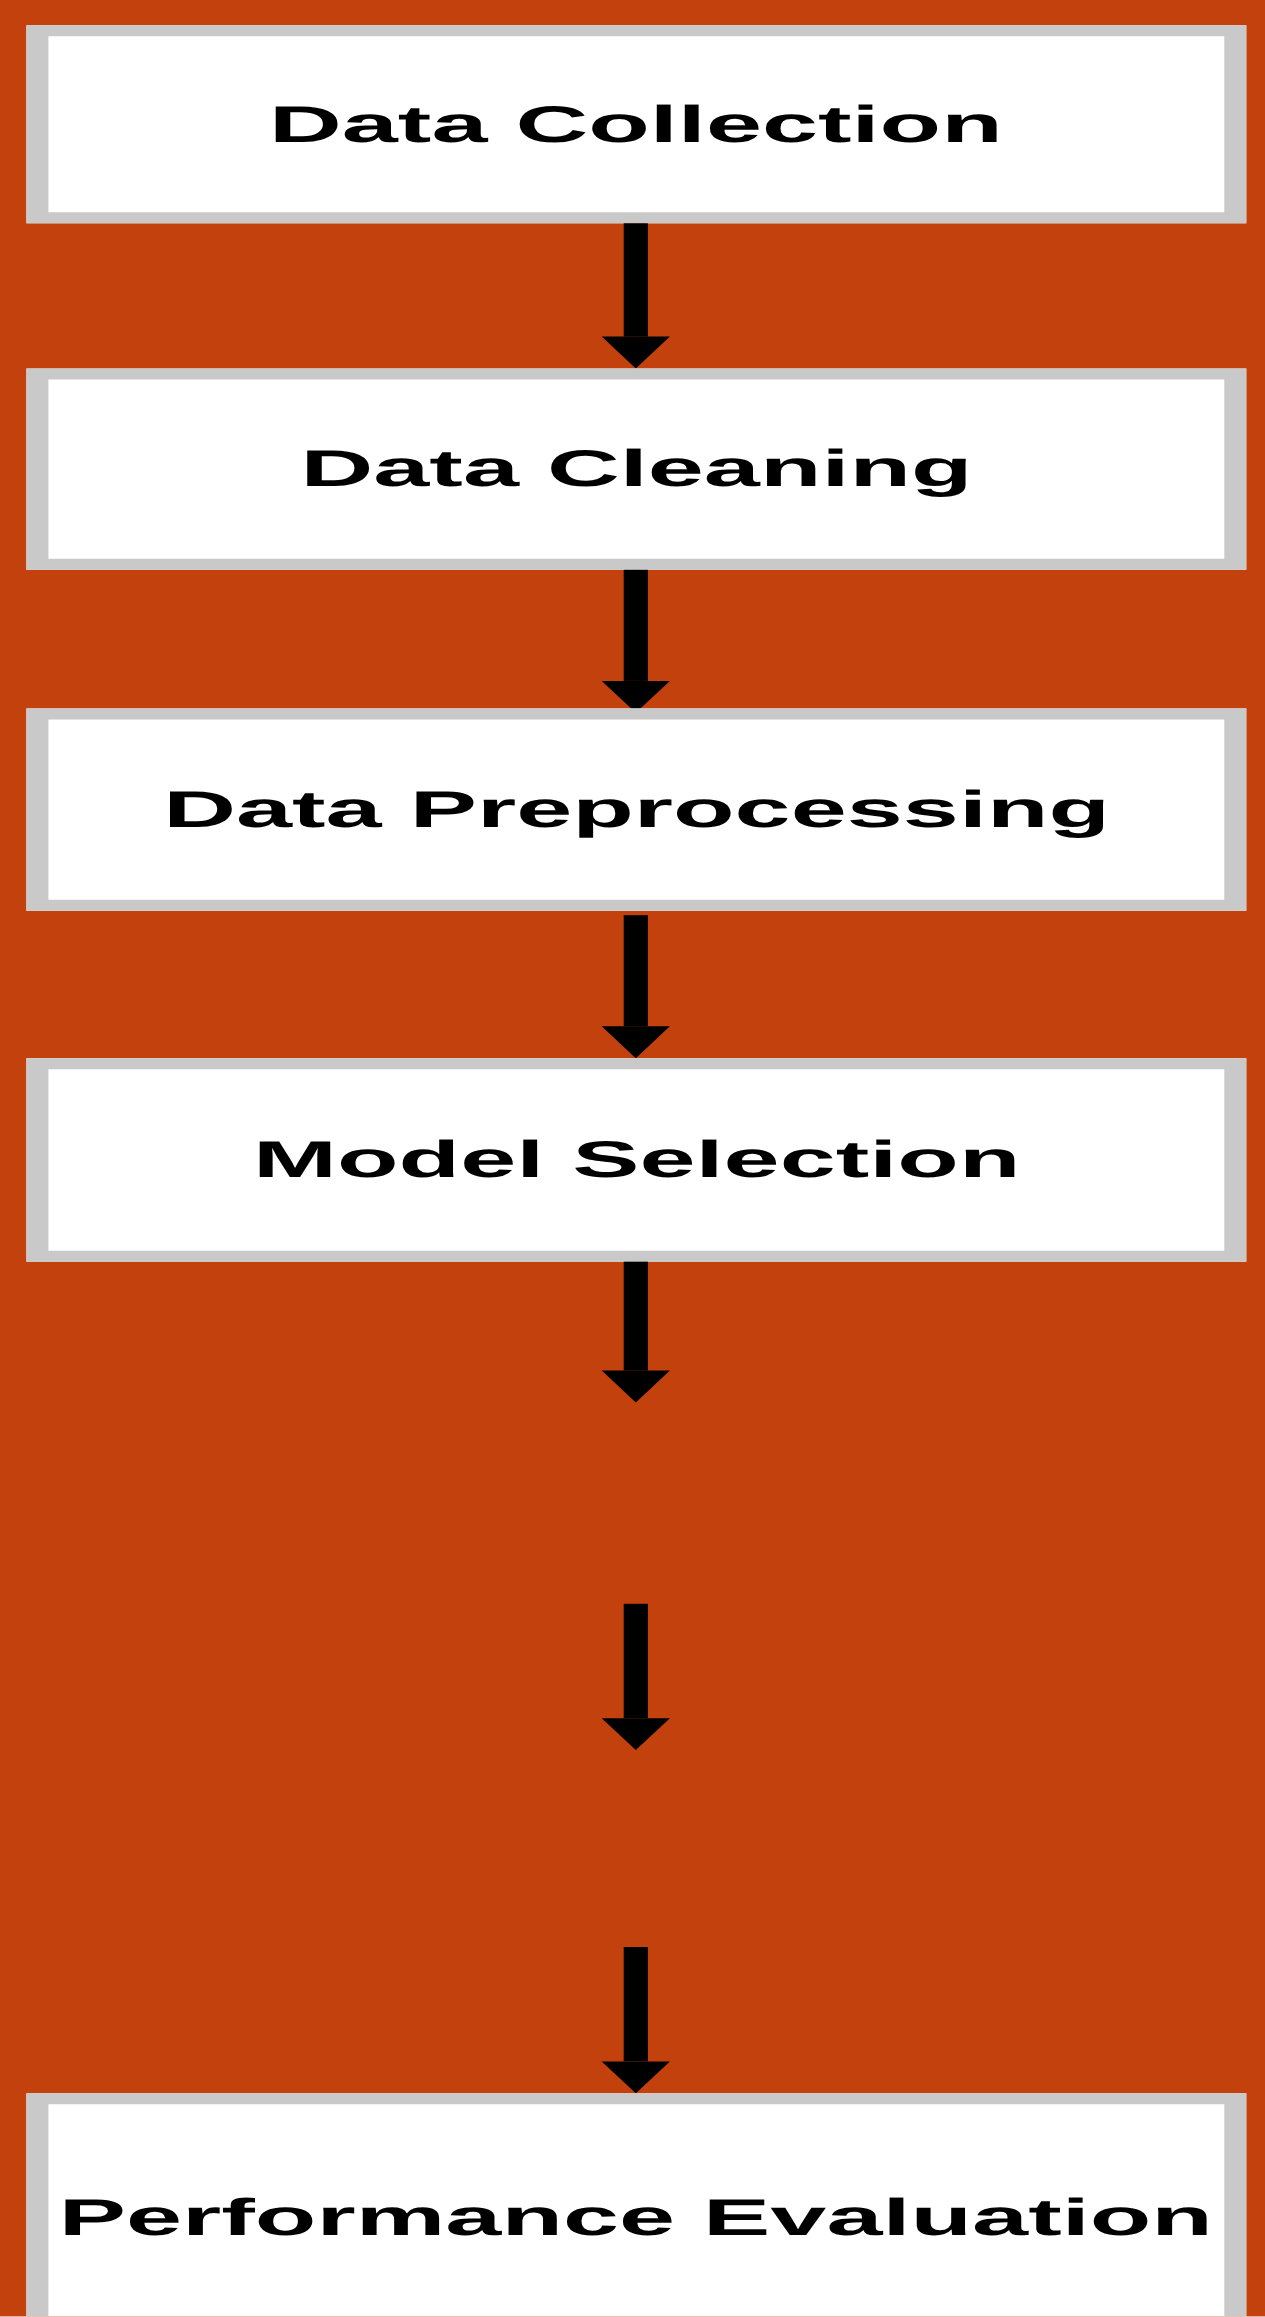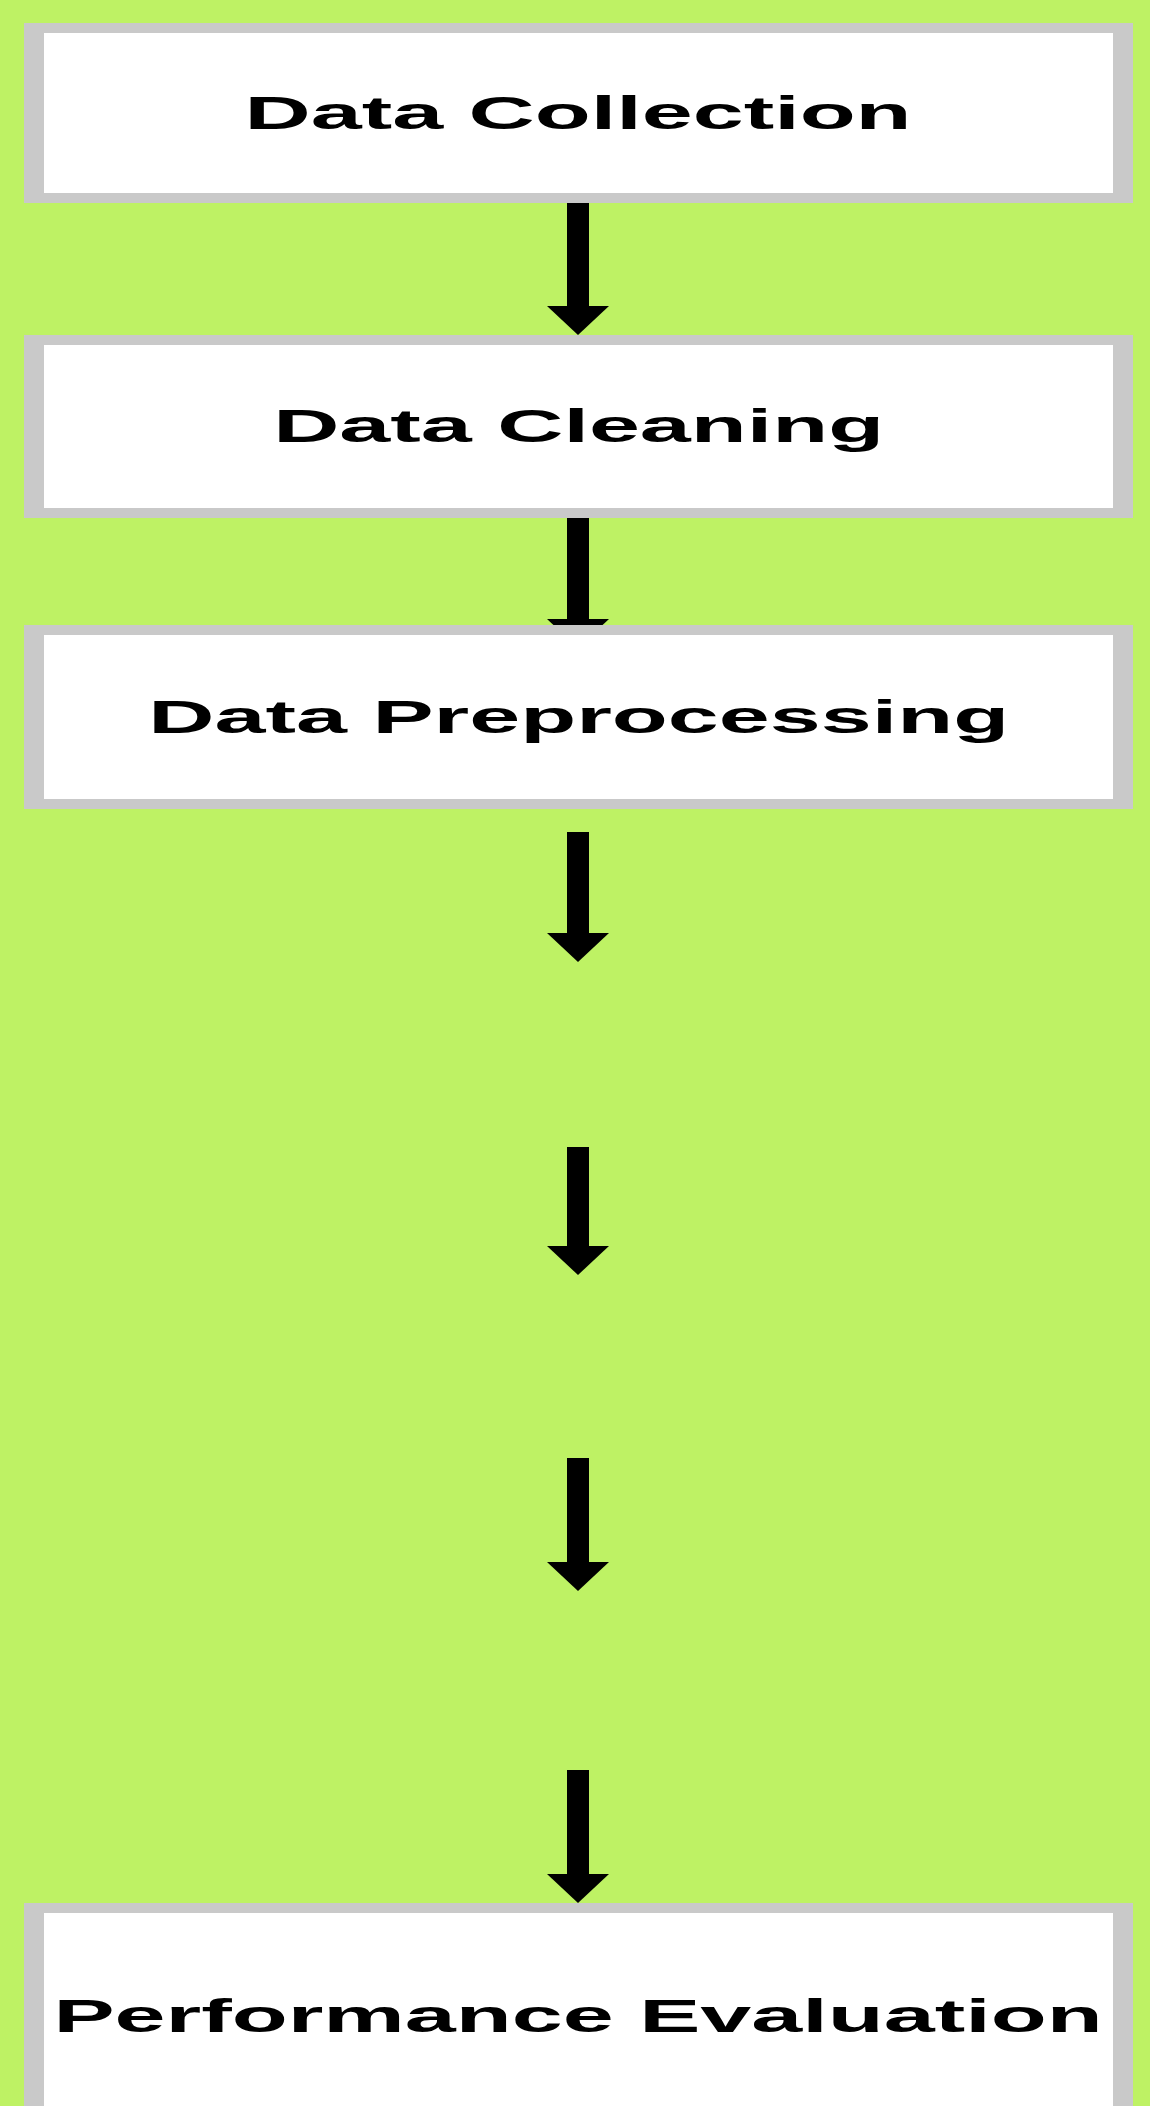--- a/index.html
+++ b/index.html
@@ -4,21 +4,21 @@
 <style>
   html, body {
     margin: 0;
     padding: 0;
     background: #ffffff;
   }
   .canvas {
     position: relative;
     width: 1150px;
     height: 2106px;
-    background: #bef264;
+    background: #c2410c;
     overflow: hidden;
     font-family: "Liberation Sans", "DejaVu Sans", sans-serif;
   }
   .node {
     position: absolute;
     left: 24px;
     width: 1109px;
     box-sizing: border-box;
     background: var(--box-fill, #ffffff);
     border-style: solid;
@@ -41,21 +41,21 @@
     transform: scaleX(1.95);
     transform-origin: center center;
   }
   .node-label.wrap {
     white-space: normal;
     width: 452px;
   }
   
   .n1 { top: 23px;   height: 180px; }
   .n2 { top: 335px;  height: 183px; }
-  .n3 { top: 625px;  height: 184px; }
+  .n3 { top: 644px;  height: 184px; }
   .n4 { top: 962px;  height: 185px; }
   .n5 { top: 1275px; height: 183px; }
   .n6 { top: 1591px; height: 179px; }
   .n7 { top: 1903px; height: 226px; }
 
   .arrow {
     position: absolute;
     left: 547px;           
     width: 62px;
     display: flex;
@@ -107,20 +107,23 @@
 
   <div class="node n3">
     <span class="node-label">Data Preprocessing</span>
   </div>
 
   <div class="arrow a3">
     <div class="stem"></div>
     <div class="head"></div>
   </div>
 
+  <div class="node n4">
+    <span class="node-label">Model Selection</span>
+  </div>
 
   <div class="arrow a4">
     <div class="stem"></div>
     <div class="head"></div>
   </div>
 
 
   <div class="arrow a5">
     <div class="stem"></div>
     <div class="head"></div>

